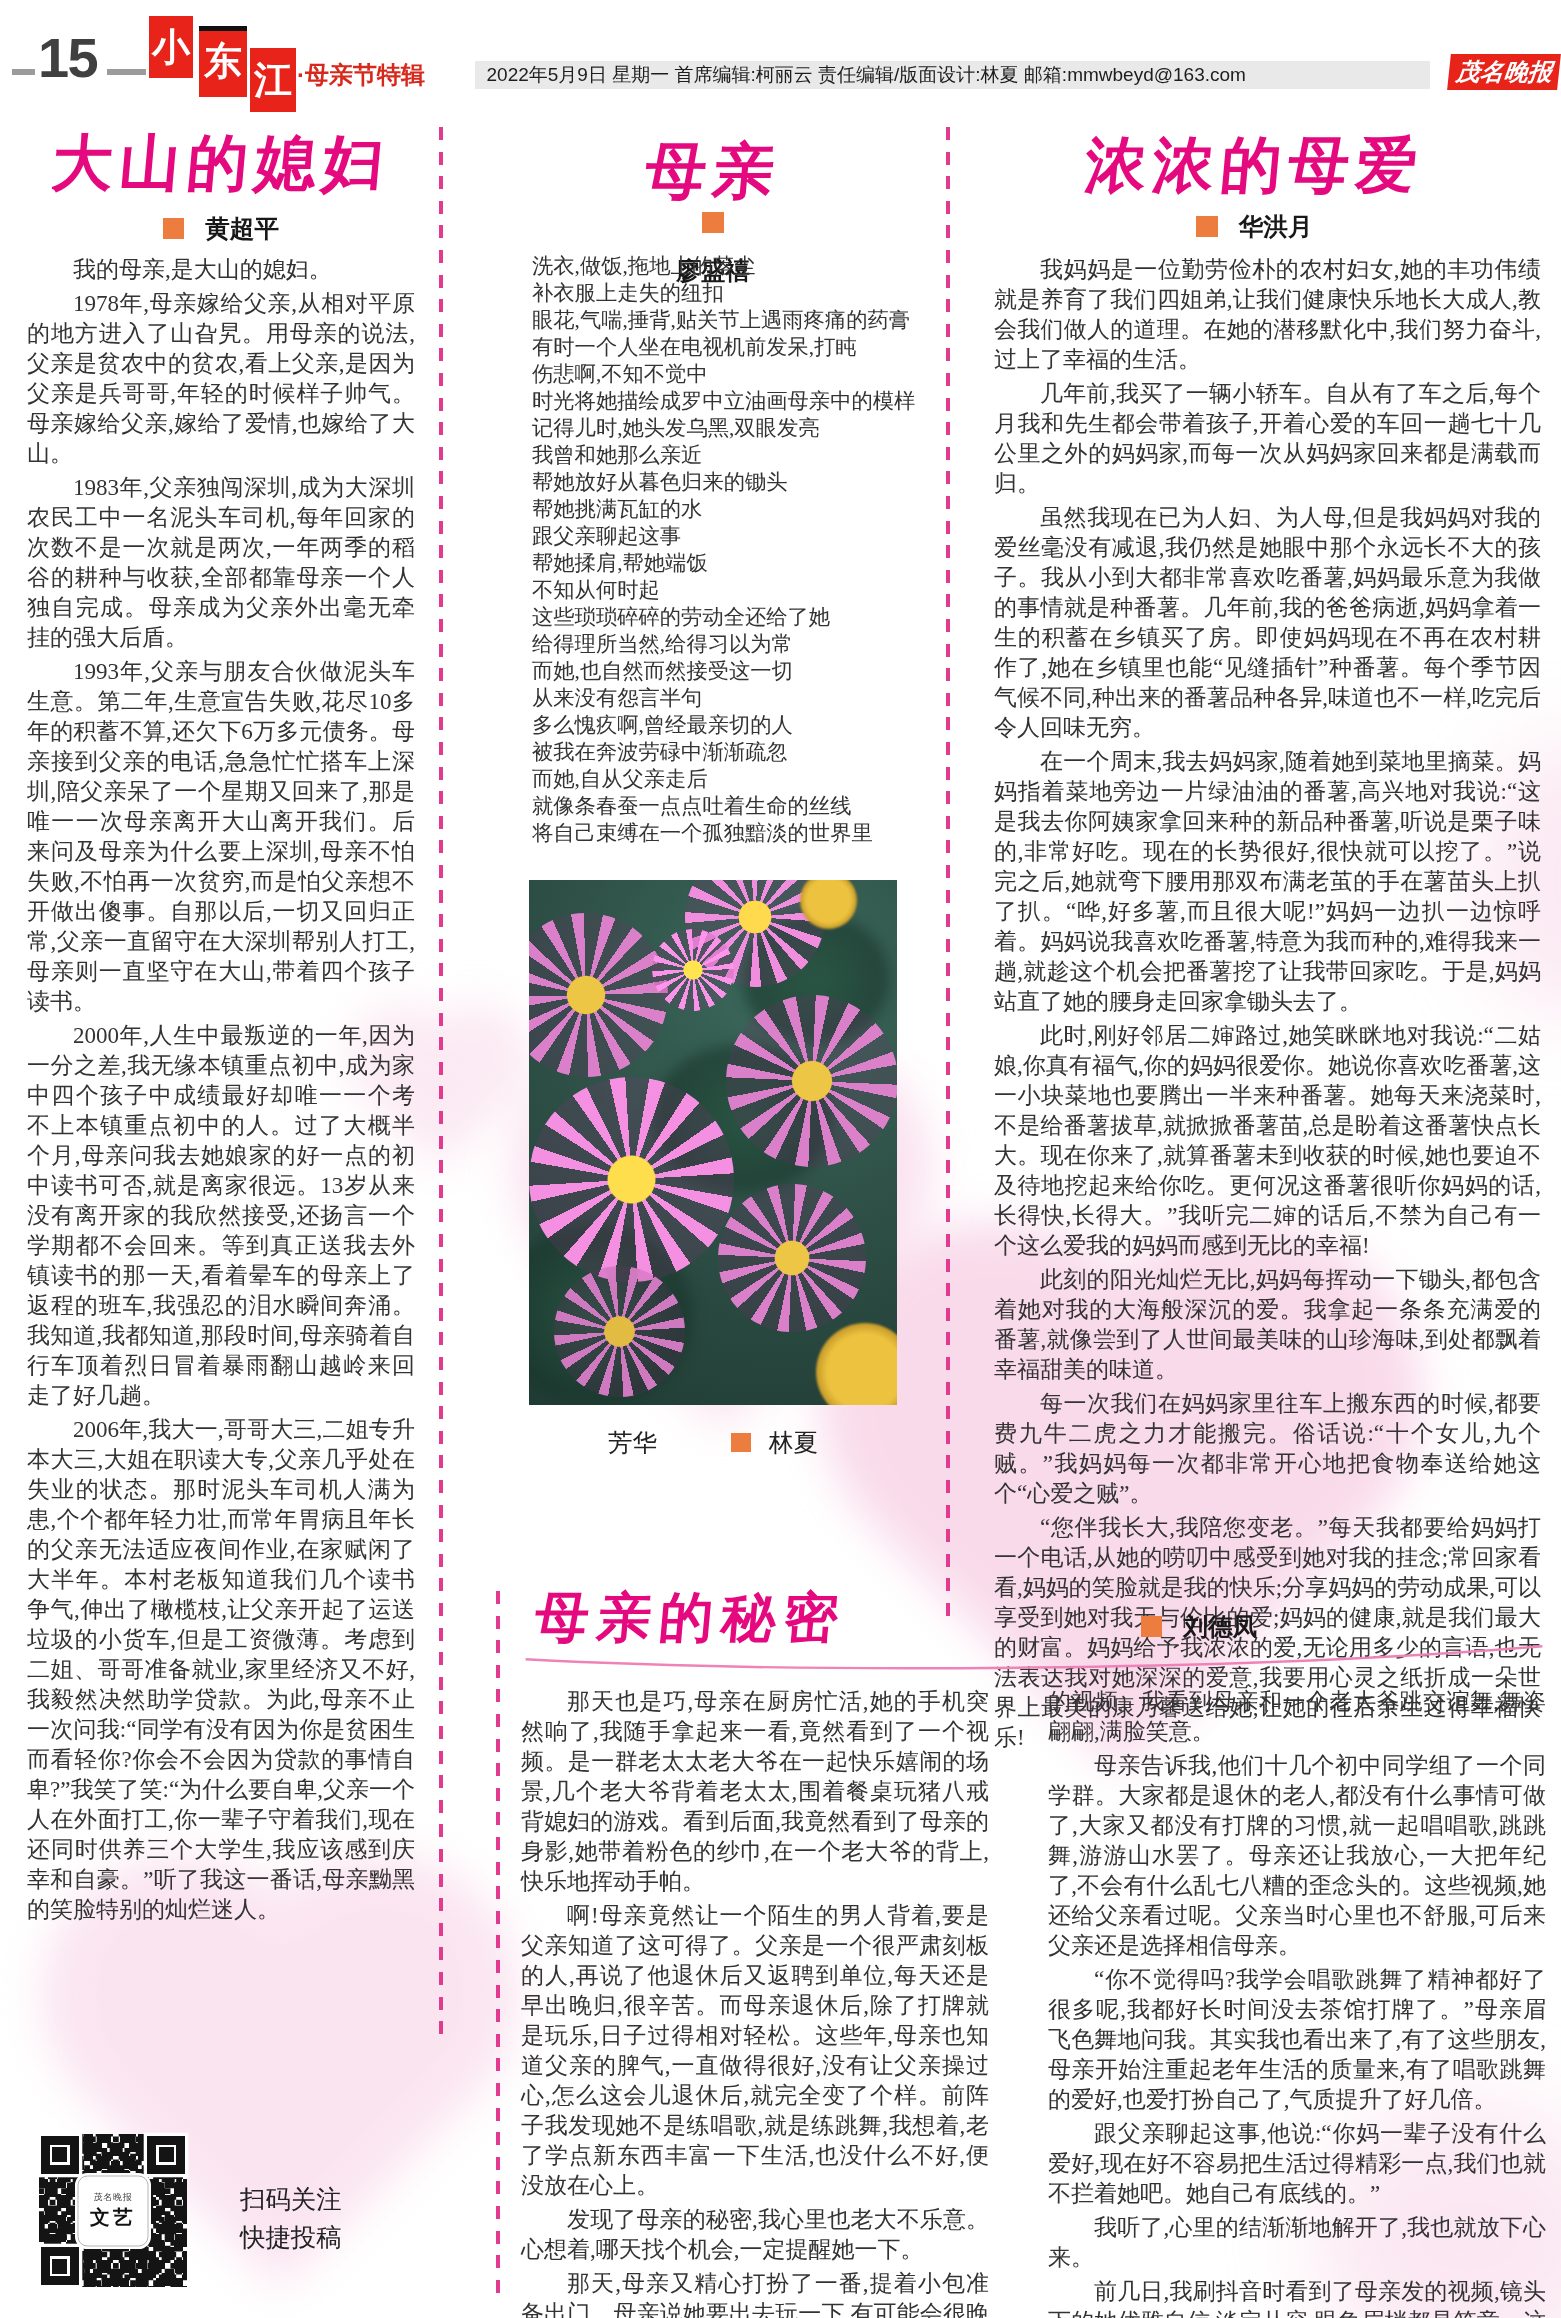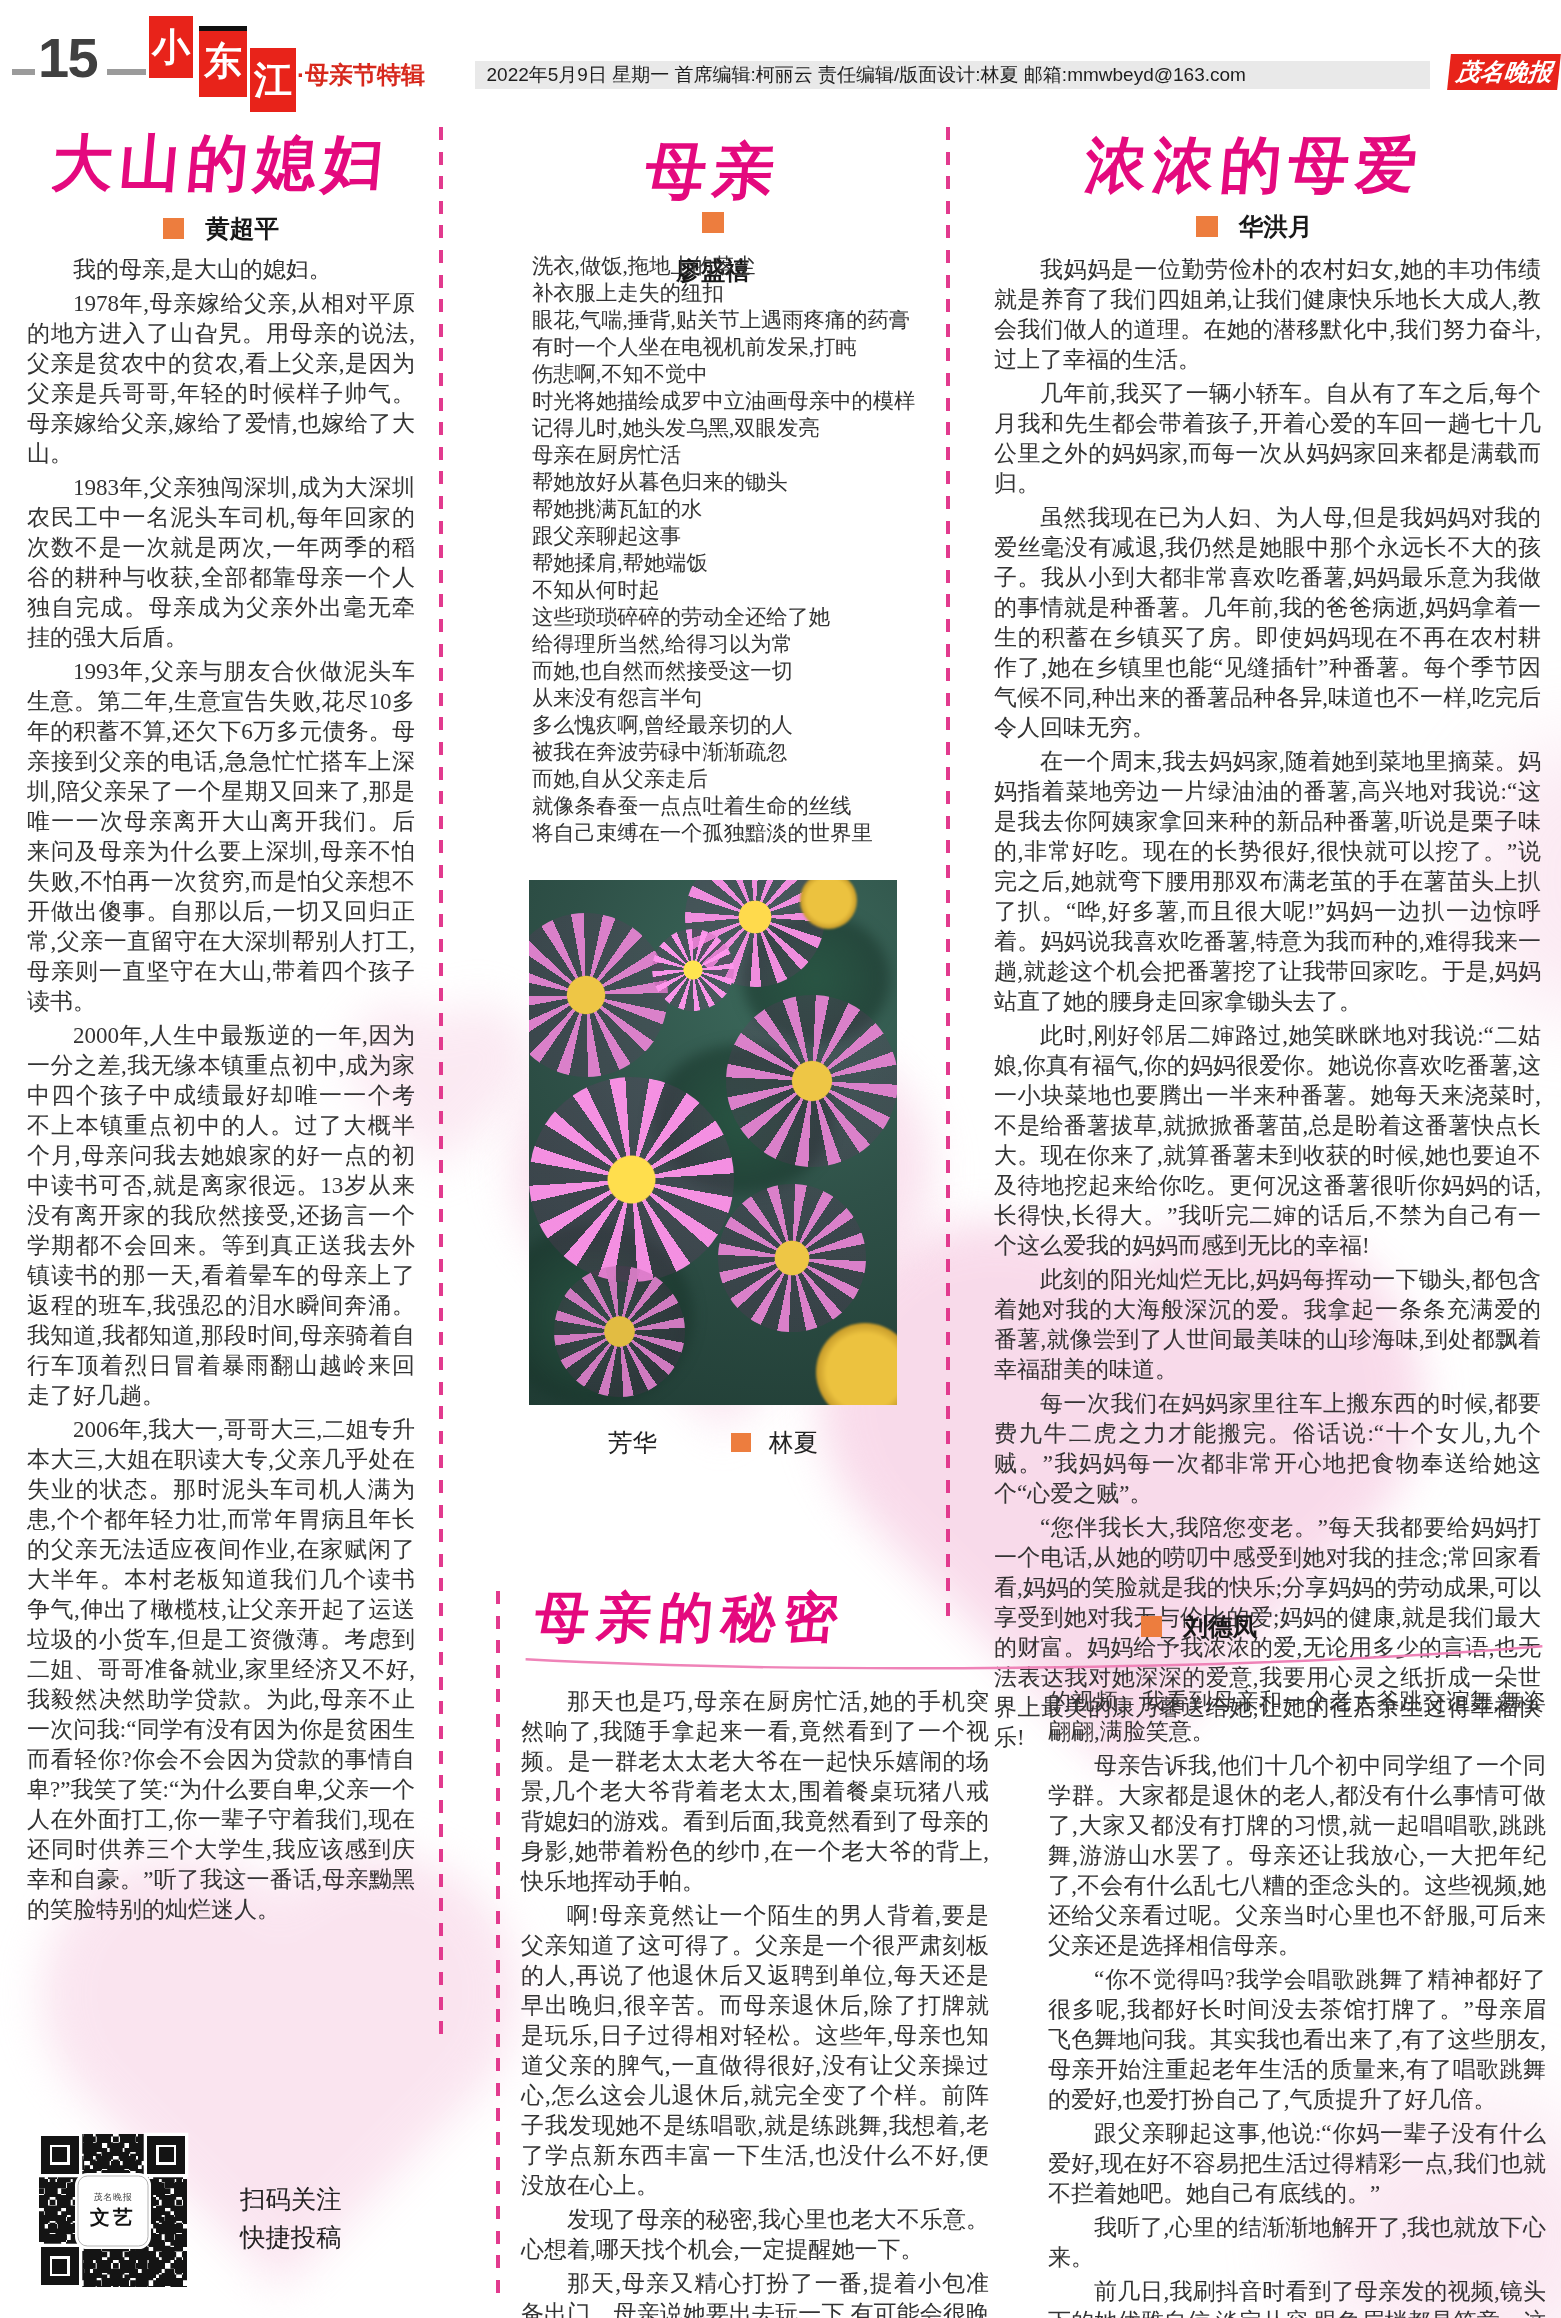--- a/index.html
+++ b/index.html
@@ -138,21 +138,21 @@
   <span class="author-name">廖盛禧</span>
 </div>
 <div class="body-col poem-body" style="left:532px;top:253px;width:386px;">
     <p>洗衣,做饭,拖地上的落尘</p>
     <p>补衣服上走失的纽扣</p>
     <p>眼花,气喘,捶背,贴关节上遇雨疼痛的药膏</p>
     <p>有时一个人坐在电视机前发呆,打盹</p>
     <p>伤悲啊,不知不觉中</p>
     <p>时光将她描绘成罗中立油画母亲中的模样</p>
     <p>记得儿时,她头发乌黑,双眼发亮</p>
-    <p>母亲在厨房忙活</p>
+    <p>我曾和她那么亲近</p>
     <p>帮她放好从暮色归来的锄头</p>
     <p>帮她挑满瓦缸的水</p>
     <p>跟父亲聊起这事</p>
     <p>帮她揉肩,帮她端饭</p>
     <p>不知从何时起</p>
     <p>这些琐琐碎碎的劳动全还给了她</p>
     <p>给得理所当然,给得习以为常</p>
     <p>而她,也自然而然接受这一切</p>
     <p>从来没有怨言半句</p>
     <p>多么愧疚啊,曾经最亲切的人</p>

